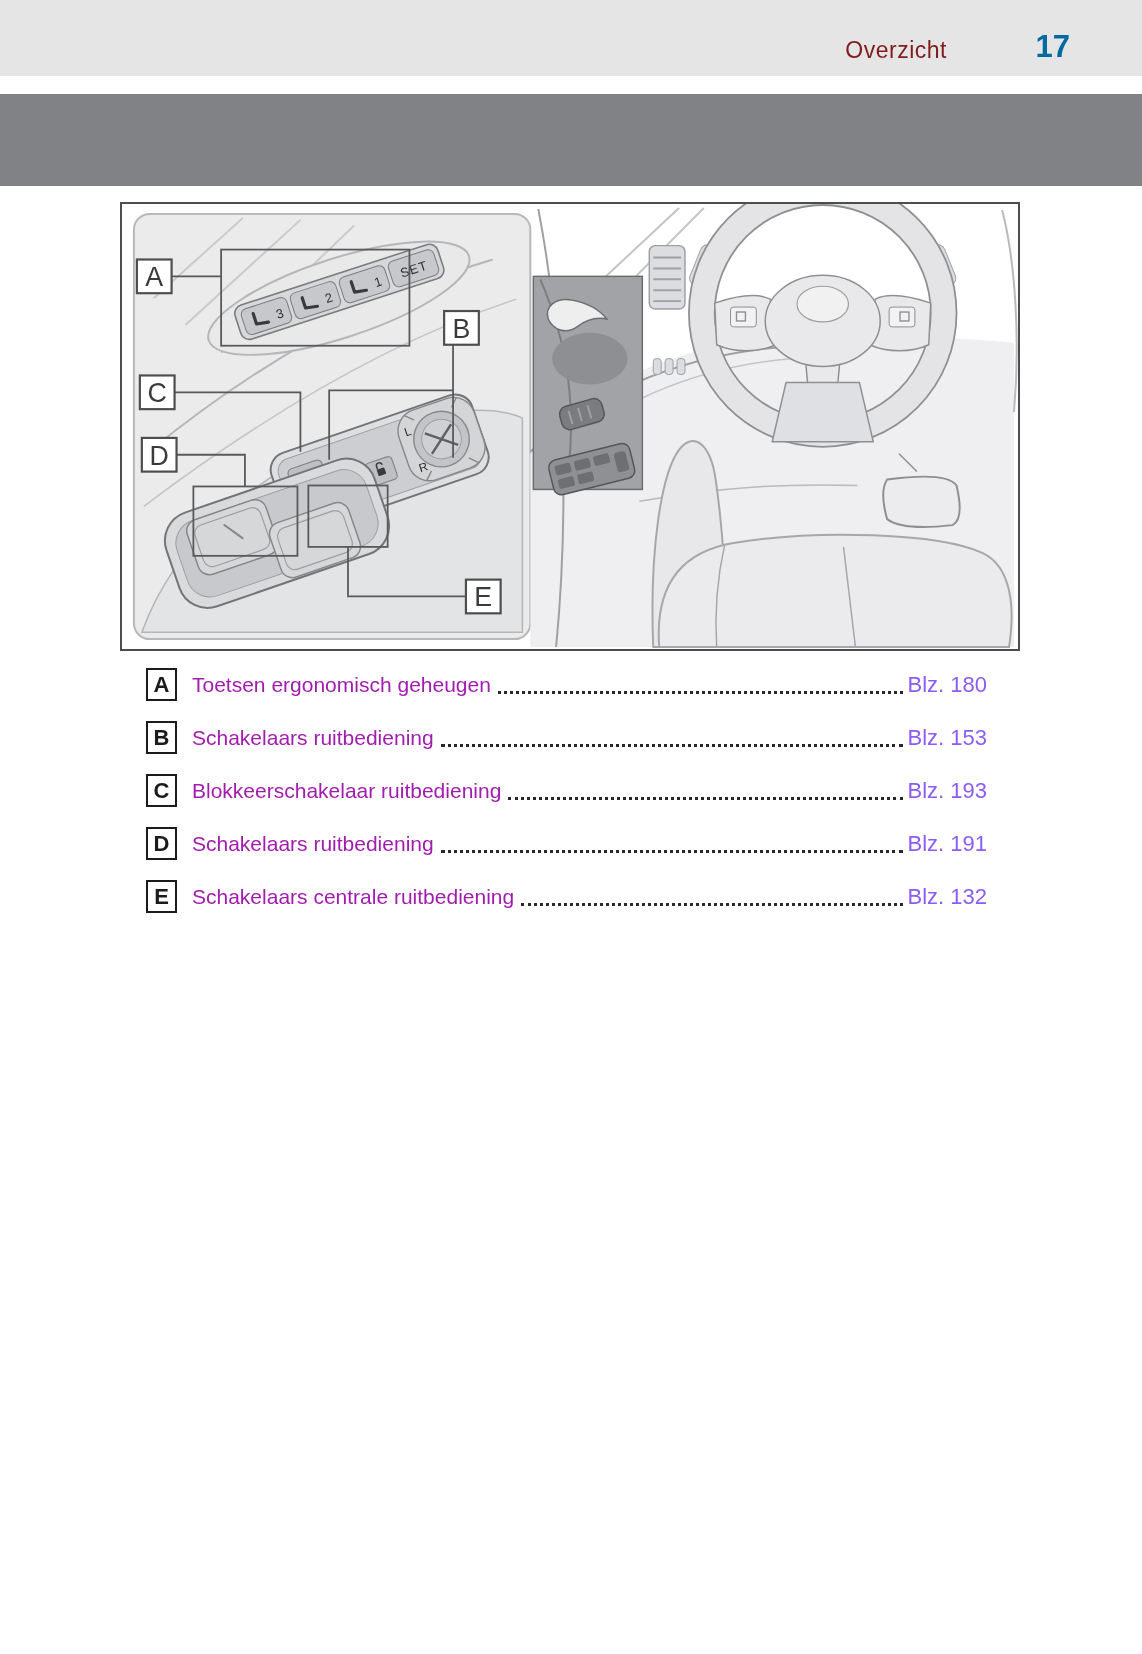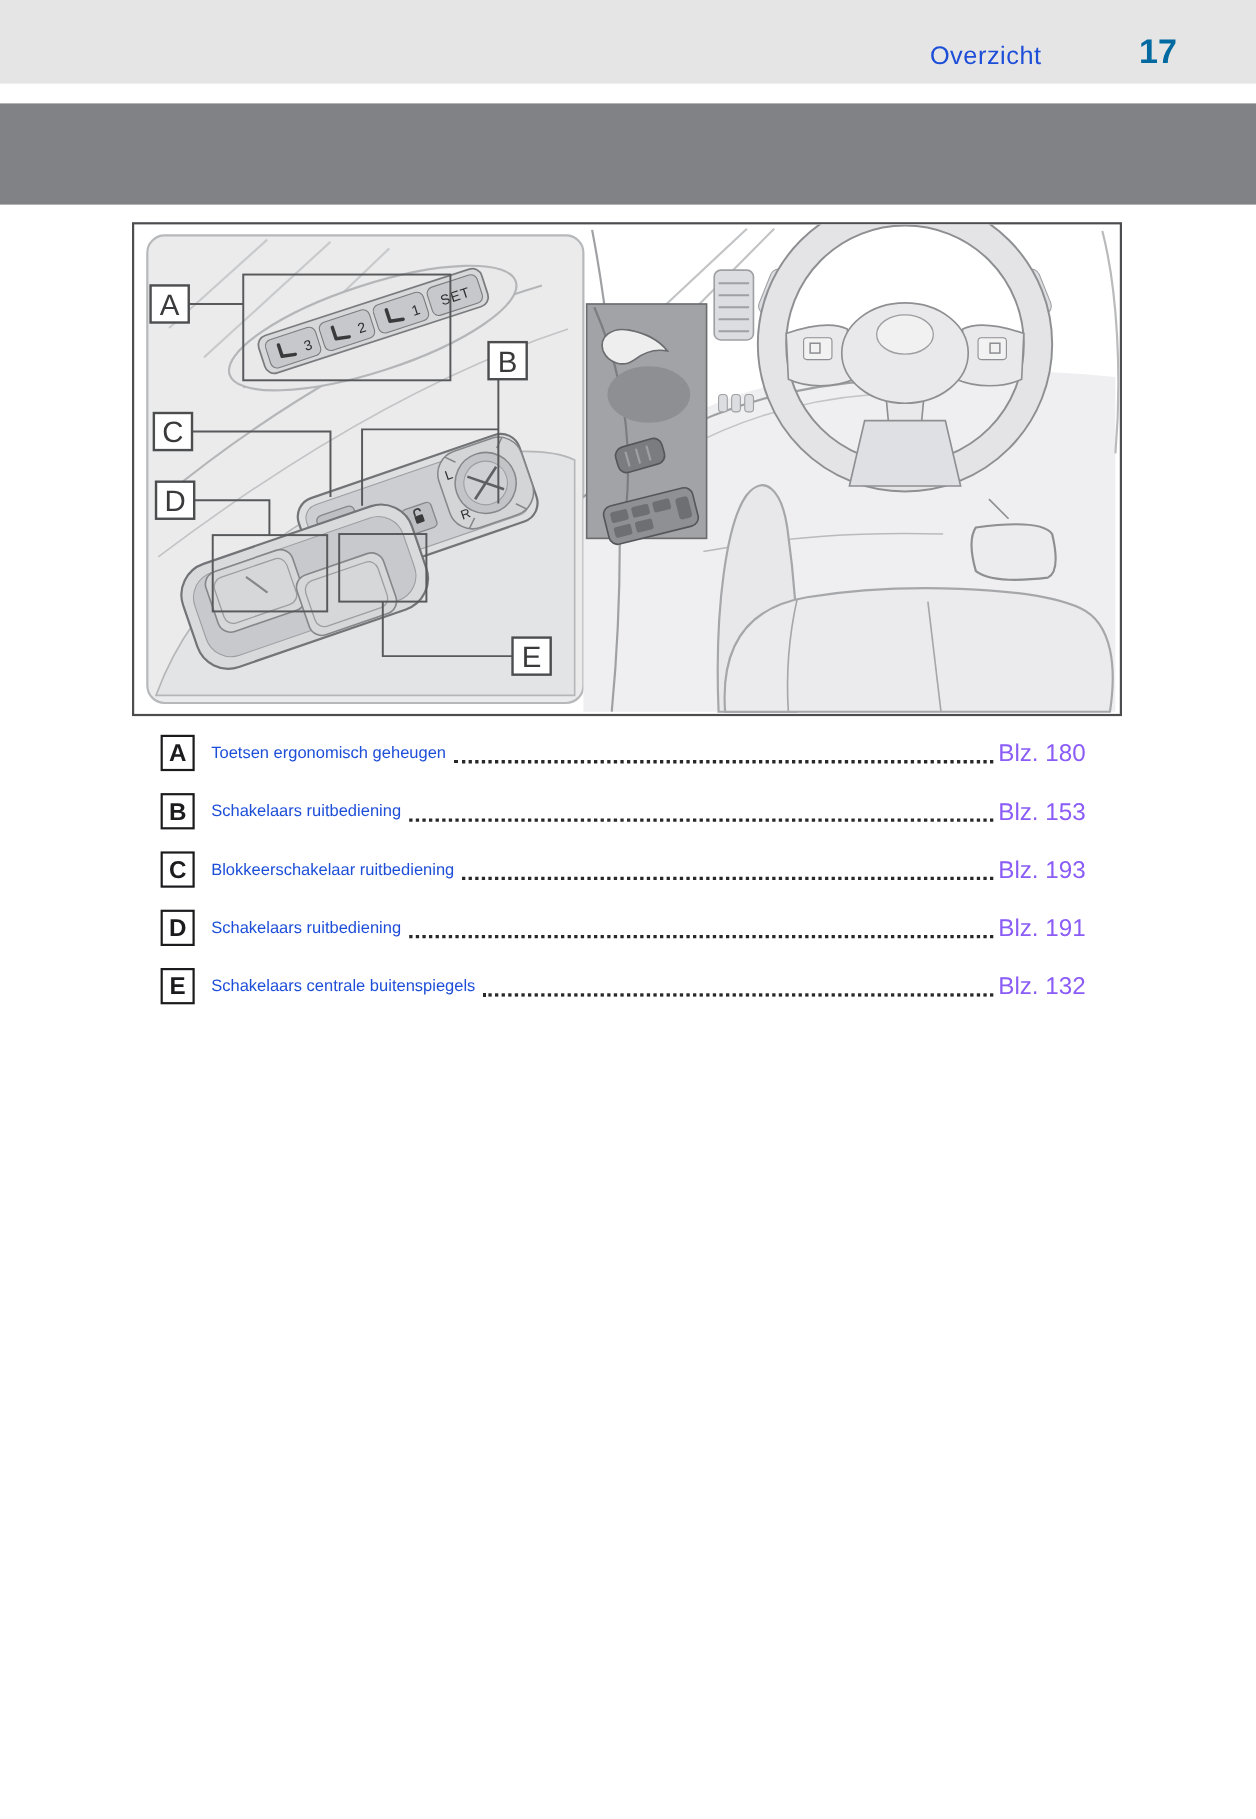--- a/index.html
+++ b/index.html
@@ -1,21 +1,21 @@
 <!DOCTYPE html>
 <html><head>
 <meta charset="utf-8">
 <style>
   html,body{margin:0;padding:0;background:#ffffff;}
   body{width:1142px;height:1654px;position:relative;font-family:"Liberation Sans",sans-serif;overflow:hidden;}
   .page{position:absolute;inset:0;background:#fff;}
 
   
   .page-header{position:absolute;left:0;top:0;width:1142px;height:76px;background:#e5e5e6;}
-  .section-title{position:absolute;right:195px;top:37px;font-size:23px;color:#1d4ed8;letter-spacing:.5px;}
+  .section-title{position:absolute;right:195px;top:37px;font-size:23px;color:#7f1d1d;letter-spacing:.5px;}
   .page-number{position:absolute;right:72px;top:29px;font-size:31px;font-weight:bold;color:#0369a1;}
 
   
   .chapter-banner{position:absolute;left:0;top:94px;width:1142px;height:92px;background:#808285;}
 
   
   .figure-frame{position:absolute;left:120px;top:202px;width:900px;height:449px;margin:0;
     border:2px solid #4c4d4f;box-sizing:border-box;background:#fff;}
   .figure-frame svg{display:block;width:100%;height:100%;}
 
@@ -25,21 +25,21 @@
   .lead{fill:none;stroke:#58595b;stroke-width:1.8;}
   .callrect{fill:none;stroke:#58595b;stroke-width:1.8;}
   .tinytxt{font-family:"Liberation Sans",sans-serif;fill:#2e2e30;}
 
   
   .legend{position:absolute;left:146px;top:668px;width:841px;}
   .legend-row{display:flex;align-items:center;height:33px;margin-bottom:20px;}
   .key-box{width:31px;height:33px;border:2px solid #1b1b1d;background:#fff;box-sizing:border-box;
     display:flex;align-items:center;justify-content:center;flex:0 0 auto;
     font-weight:bold;font-size:22px;color:#1b1b1d;}
-  .legend-label{margin-left:15px;font-size:15px;color:#1d4ed8;white-space:nowrap;}
+  .legend-label{margin-left:15px;font-size:21px;color:#a21caf;white-space:nowrap;}
   .dots{flex:1;border-bottom:3px dotted #28282a;margin:0 5px 7px 7px;height:1px;align-self:flex-end;}
   .page-ref{font-size:22px;color:#8b5cf6;white-space:nowrap;}
 </style>
 </head>
 <body>
 
 <div class="page">
 
   <header class="page-header">
     <span class="section-title">Overzicht</span>
@@ -238,19 +238,19 @@
           <span>D</span>
         </span>
       <span class="legend-label">Schakelaars ruitbediening</span>
       <span class="dots"></span>
       <span class="page-ref">Blz. 191</span>
     </div>
     <div class="legend-row">
       <span class="key-box">
           <span>E</span>
         </span>
-      <span class="legend-label">Schakelaars centrale buitenspiegels</span>
+      <span class="legend-label">Schakelaars centrale ruitbediening</span>
       <span class="dots"></span>
       <span class="page-ref">Blz. 132</span>
     </div>
   </div>
 
 </div>
 
 </body></html>

